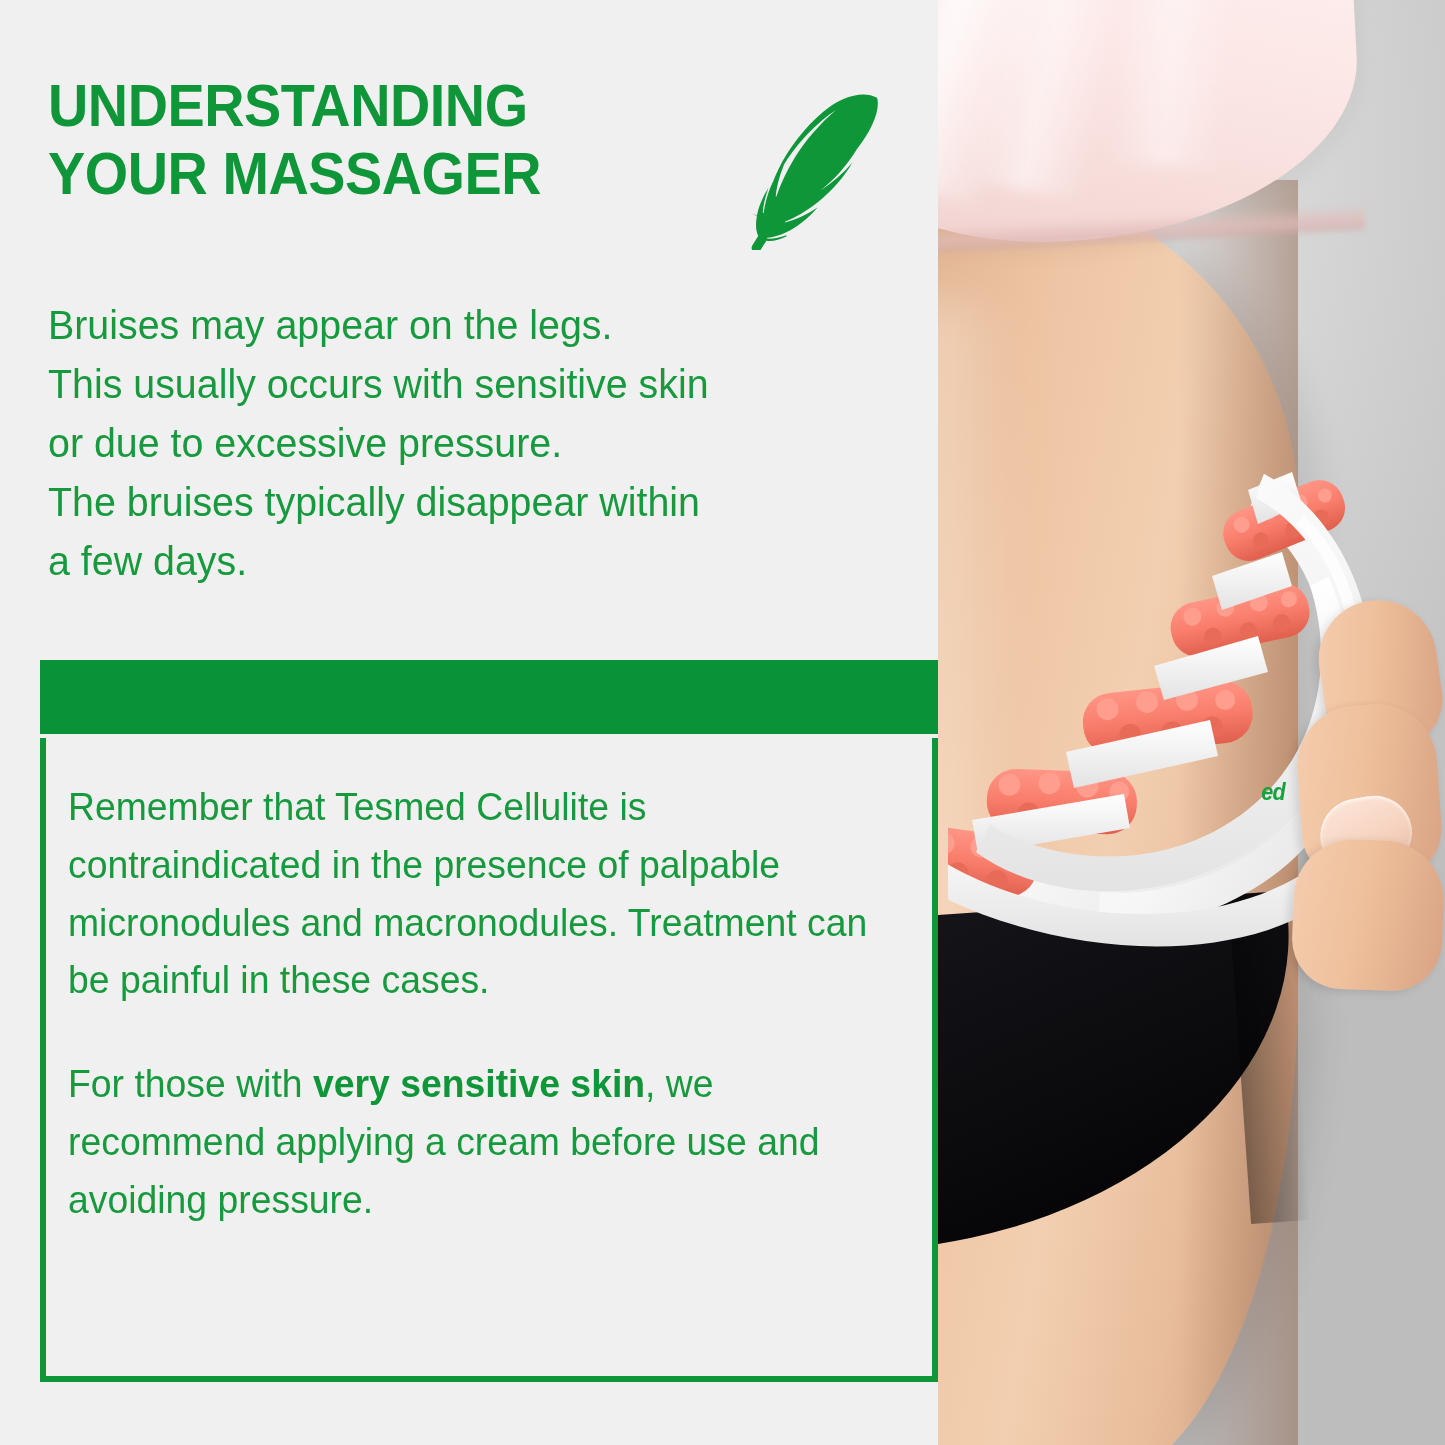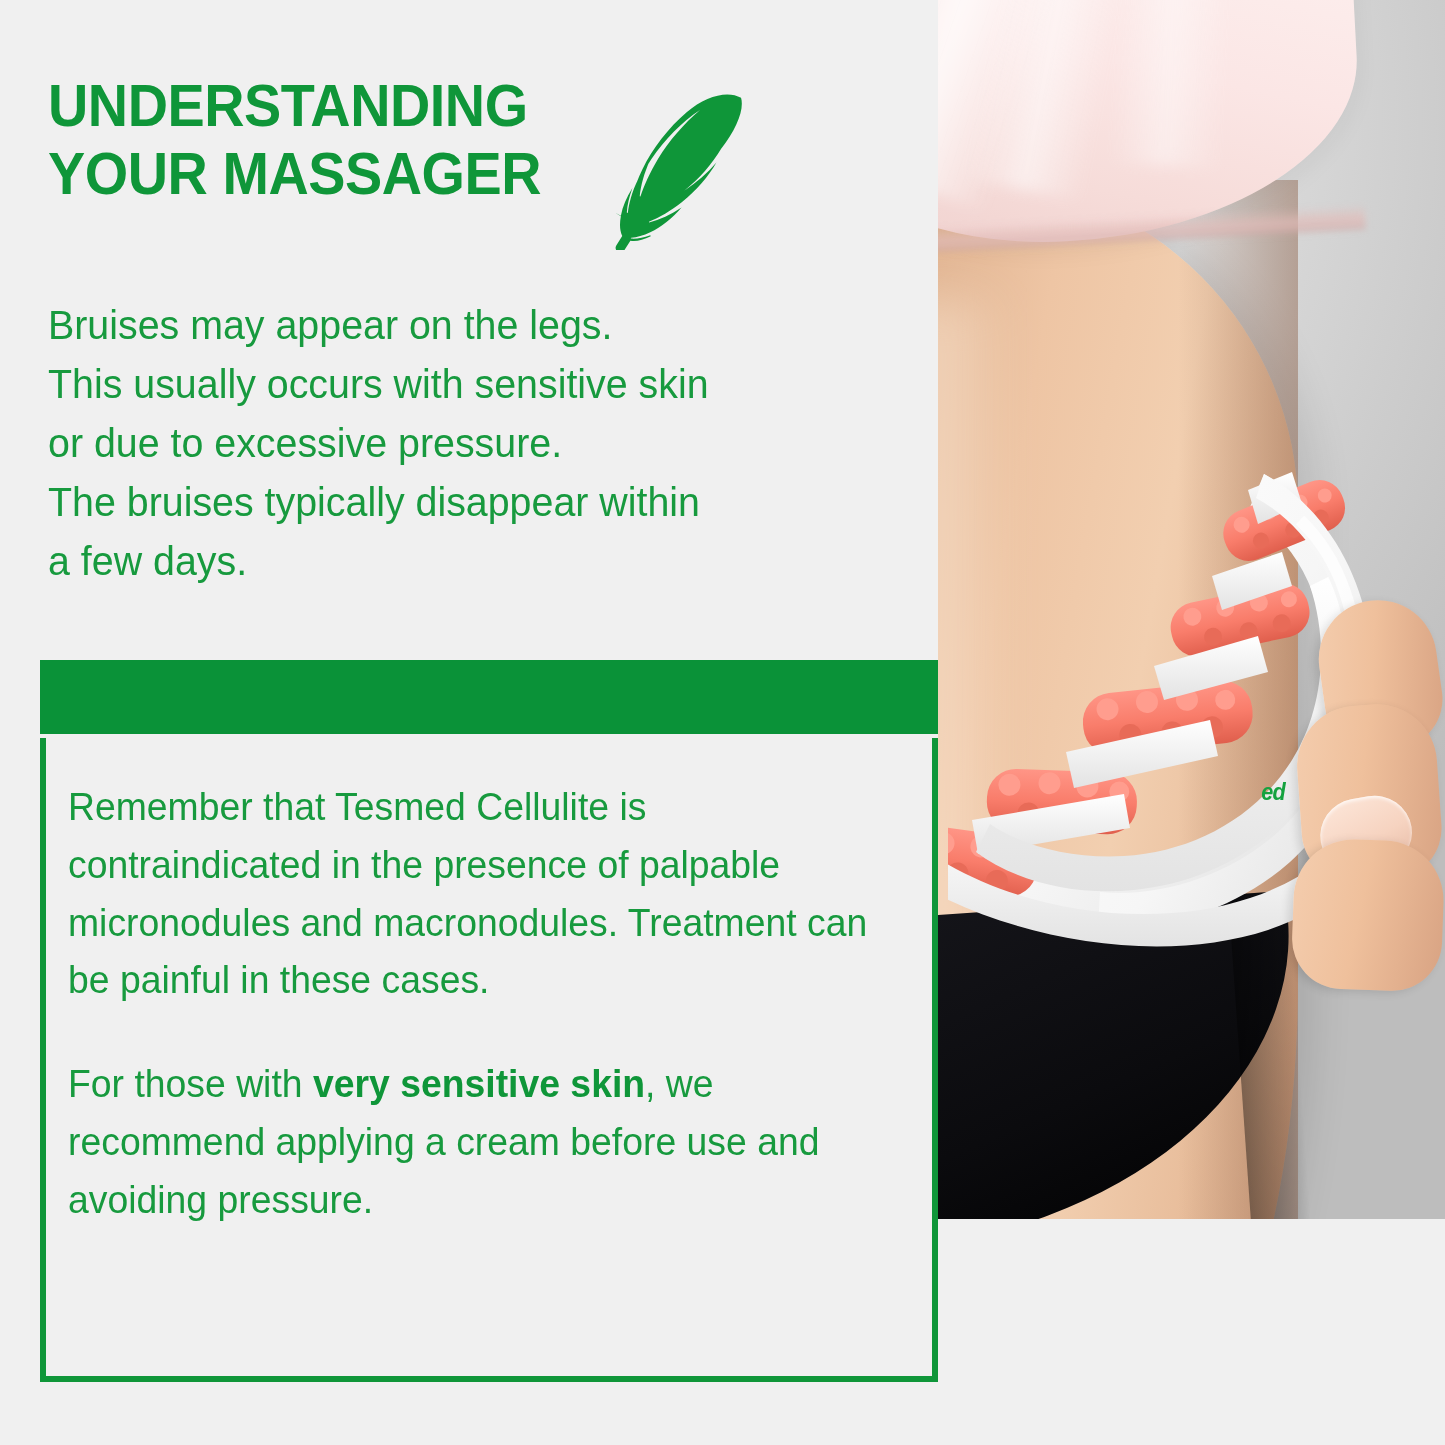--- a/index.html
+++ b/index.html
@@ -18,21 +18,21 @@
     background:#f0f0f0;
     flex:0 0 938px;
   }
 
   .header-row {
     position:absolute;
     left:48px; top:72px;
     width:860px;
     display:flex;
     align-items:flex-start;
-    justify-content:flex-start;
+    justify-content:space-between;
     gap:16px;
   }
   .headline {
     font-size:60px;
     line-height:1.14;
     font-weight:700;
     color:#0f9639;
     letter-spacing:-0.5px;
     transform:scaleX(0.93);
     transform-origin:left top;
@@ -83,21 +83,21 @@
     margin-bottom:46px;
     transform:scaleX(0.97);
     transform-origin:left top;
   }
   .callout-p:last-child { margin-bottom:0; }
   .callout-p b { font-weight:700; color:#0f9639; }
 
   
   .photo-panel {
     position:relative;
-    width:507px; height:1219px;
+    width:507px; height:1445px;
     flex:0 0 507px;
     overflow:hidden;
     background:#c9c9c9;
   }
   
   .backdrop {
     position:absolute; inset:0;
     background:
       radial-gradient(120% 70% at 20% 10%, #e8e8e8 0%, #d6d6d6 45%, #bdbdbd 100%);
   }

